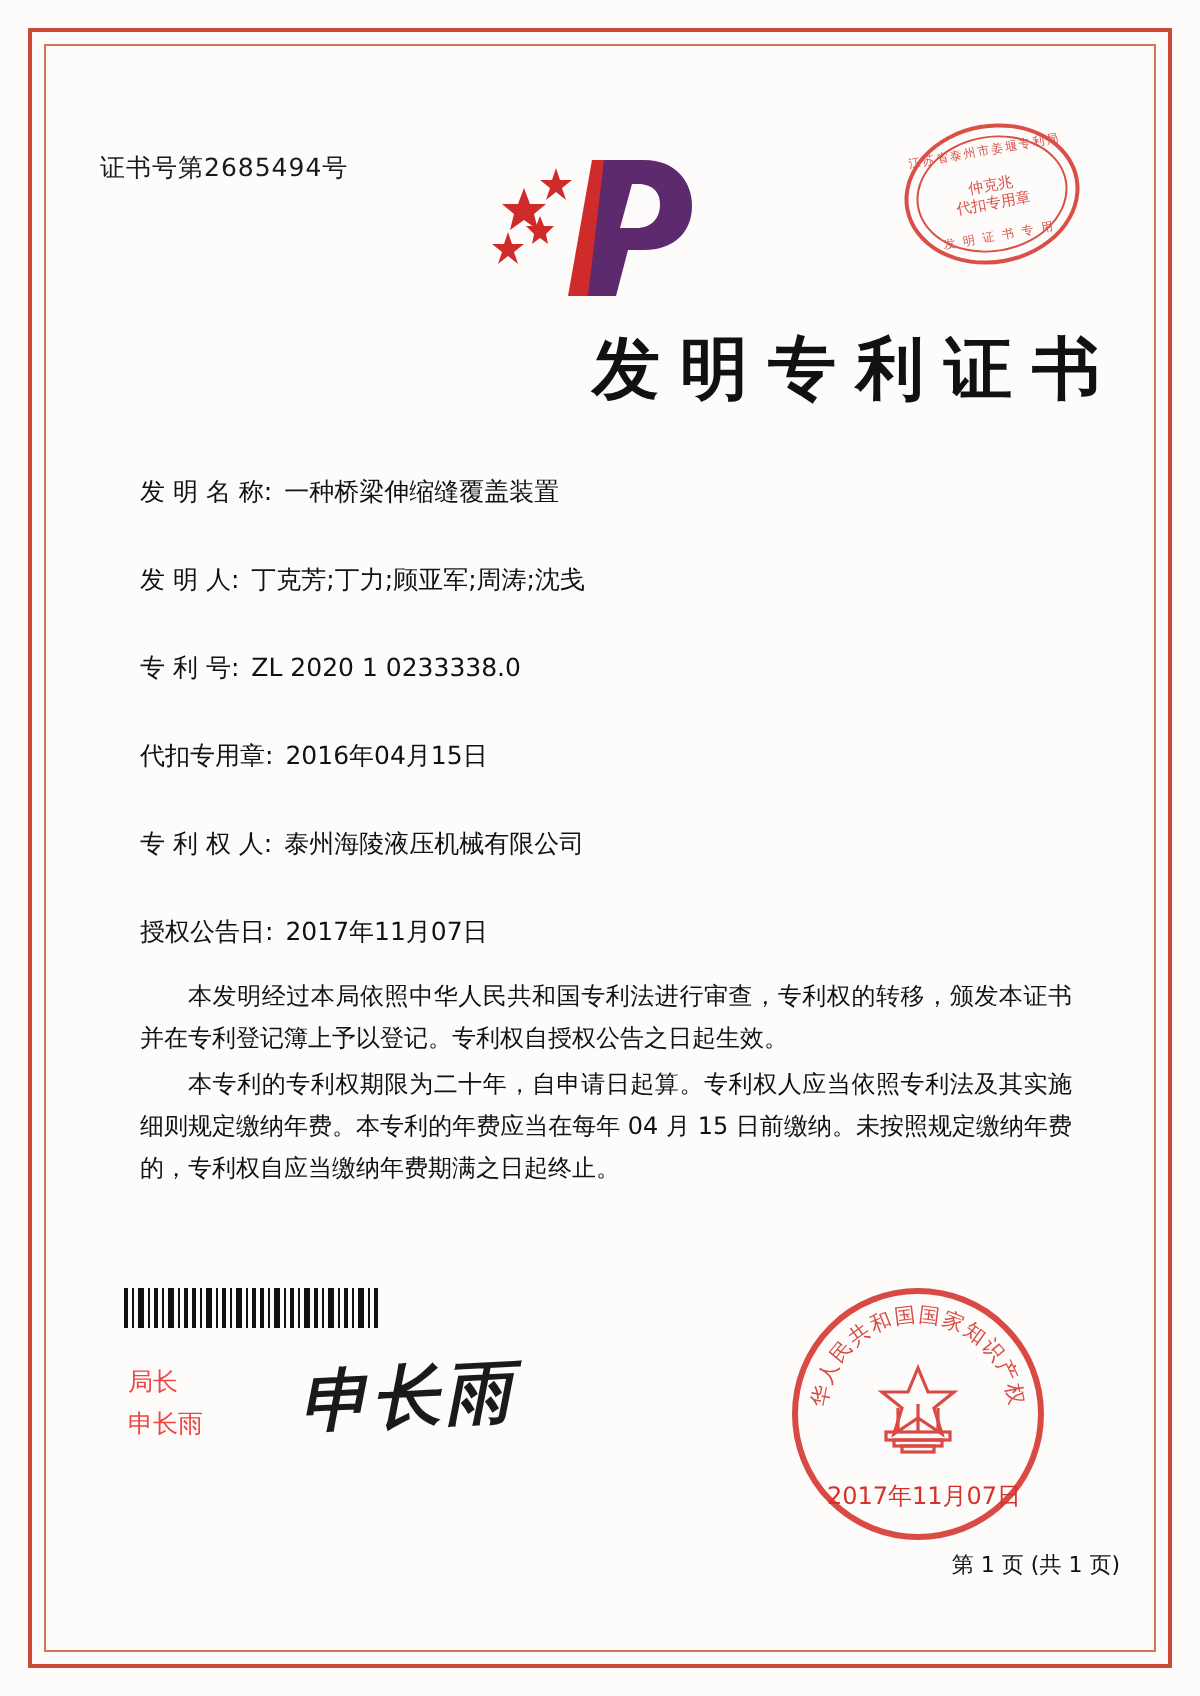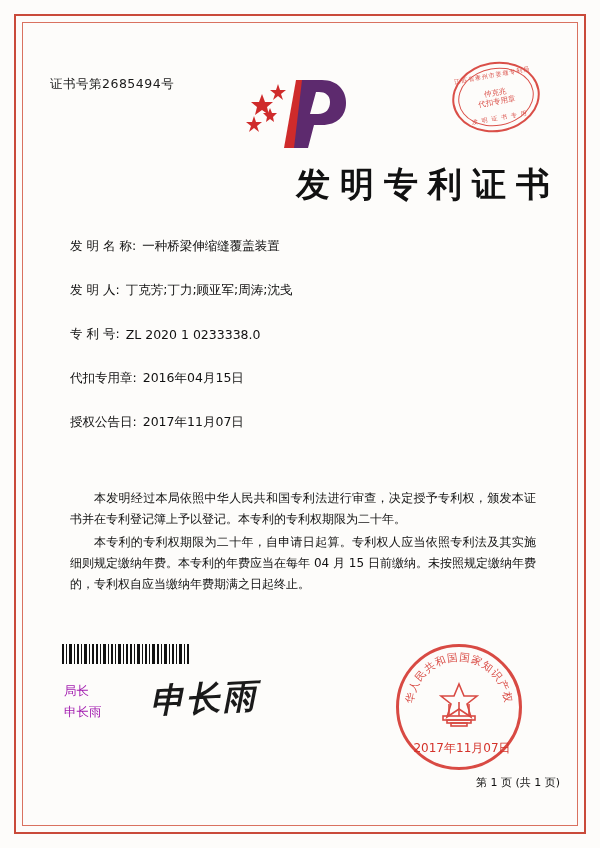--- a/index.html
+++ b/index.html
@@ -116,21 +116,21 @@
 
   
   .fields {
     position: absolute;
     left: 30px;
     right: 20px;
     top: 198px;
   }
   .field-row {
     display: flex;
-    align-items: center;
+    align-items: flex-start;
     margin-bottom: 27px;
     font-size: 12.5px;
     color: #111;
   }
   .field-label {
     white-space: nowrap;
     letter-spacing: 0px;
   }
   .field-value {
     margin-left: 6px;
@@ -163,21 +163,21 @@
   }
   .barcode svg { display: block; }
 
   
   .sig-block {
     position: absolute;
     left: 24px;
     top: 640px;
     font-size: 12.5px;
     line-height: 21px;
-    color: #a21caf;
+    color: #ef4444;
   }
   .sig-script {
     position: absolute;
     left: 110px;
     top: 636px;
     font-size: 34px;
     font-family: "DejaVu Serif", "Liberation Serif", serif;
     font-style: italic;
     font-weight: bold;
     color: #1a1a1a;
@@ -283,27 +283,31 @@
       </div>
       <div class="field-row">
         <span class="field-label">专 利 号:</span>
         <span class="field-value">ZL 2020 1 0233338.0</span>
       </div>
       <div class="field-row">
         <span class="field-label">代扣专用章:</span>
         <span class="field-value">2016年04月15日</span>
       </div>
       <div class="field-row">
+        <span class="field-label">专 利 权 人:</span>
+        <span class="field-value">泰州海陵液压机械有限公司</span>
+      </div>
+      <div class="field-row">
         <span class="field-label">授权公告日:</span>
         <span class="field-value">2017年11月07日</span>
       </div>
     </div>
 
     <div class="body-text">
-      <p>本发明经过本局依照中华人民共和国专利法进行审查，决定授予专利权，颁发本证书并在专利登记簿上予以登记。本专利的专利权期限为二十年。</p>
+      <p>本发明经过本局依照中华人民共和国专利法进行审查，专利权的转移，颁发本证书并在专利登记簿上予以登记。专利权自授权公告之日起生效。</p>
       <p>本专利的专利权期限为二十年，自申请日起算。专利权人应当依照专利法及其实施细则规定缴纳年费。本专利的年费应当在每年 04 月 15 日前缴纳。未按照规定缴纳年费的，专利权自应当缴纳年费期满之日起终止。</p>
     </div>
 
     <div class="barcode">
       <svg width="130" height="20" viewBox="0 0 130 20" xmlns="http://www.w3.org/2000/svg">
         <g fill="#111">
           <rect x="0" y="0" width="2" height="20"></rect>
             <rect x="4" y="0" width="1" height="20"></rect>
           <rect x="7" y="0" width="3" height="20"></rect>
             <rect x="12" y="0" width="1" height="20"></rect>

